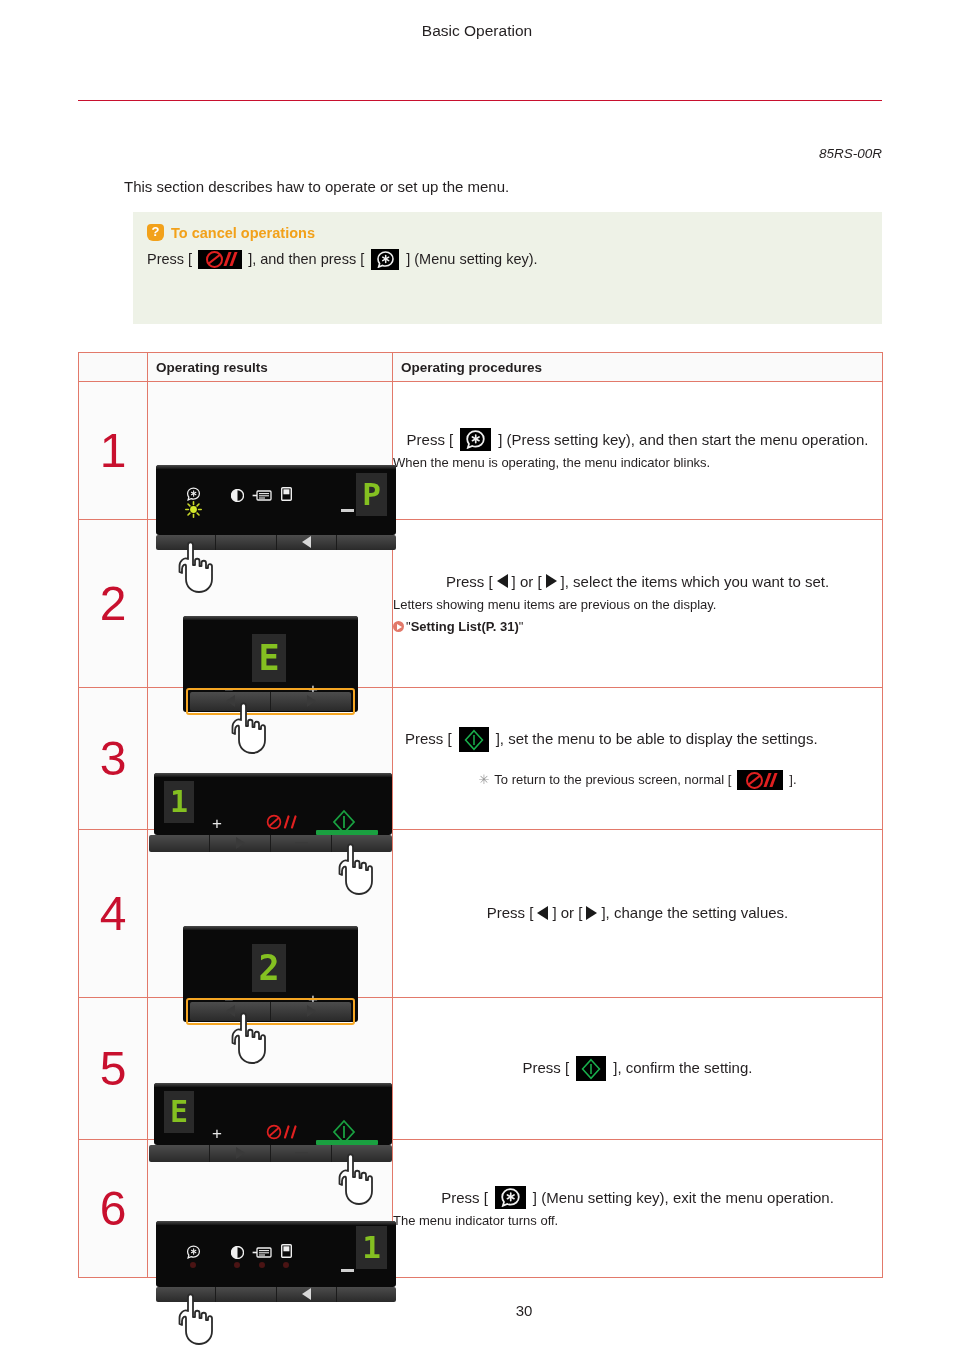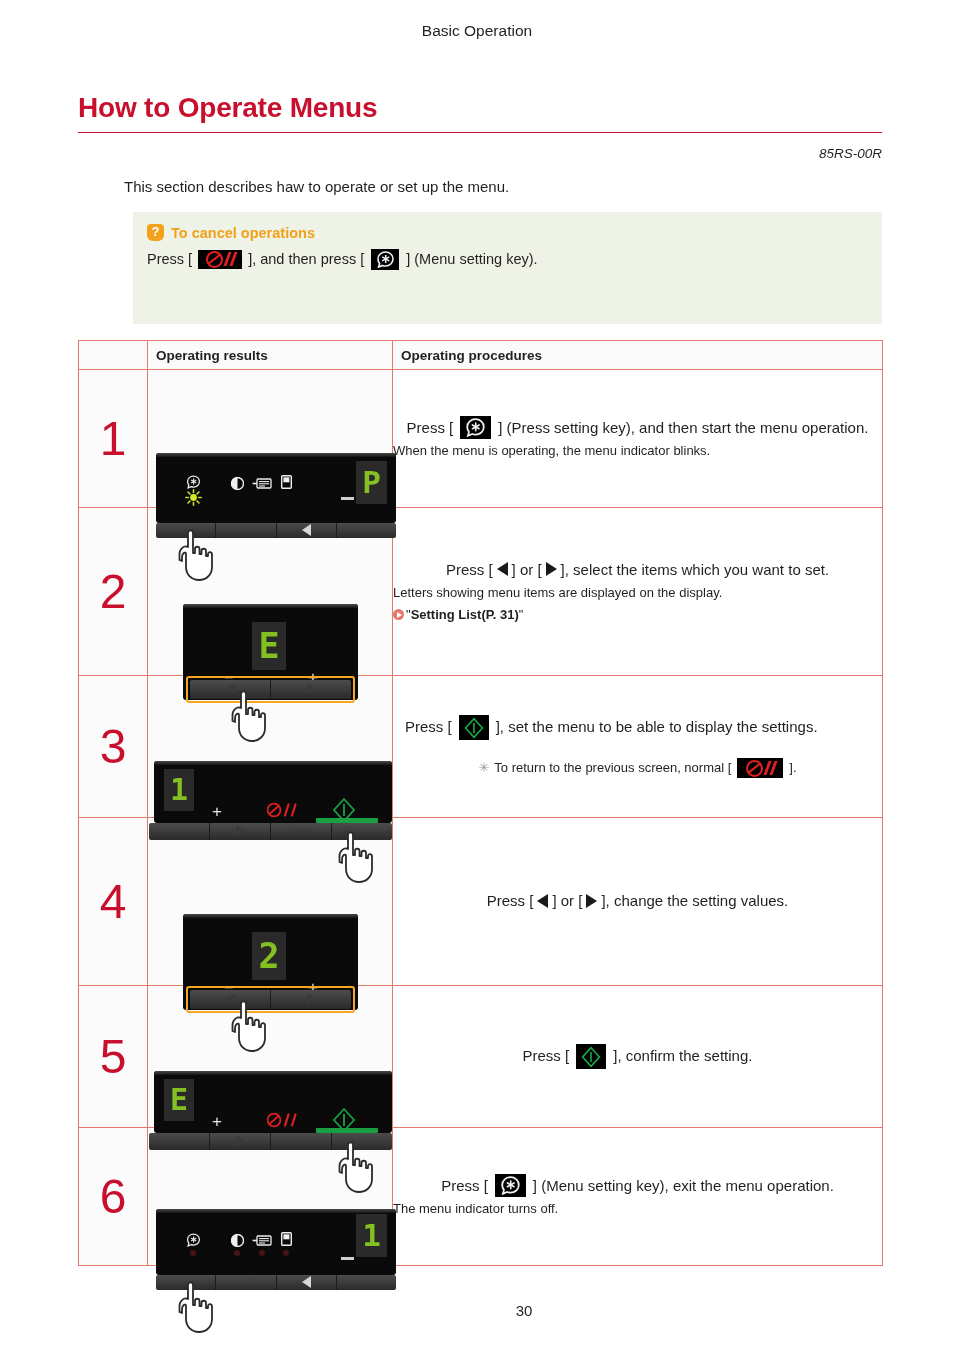--- a/index.html
+++ b/index.html
@@ -182,21 +182,21 @@
     position: absolute;
     inset: 0;
     display: flex;
     align-items: center;
     justify-content: center;
   }
 
   
   table.steps {
     position: absolute;
-    top: 340px;
+    top: 352px;
     left: 78px;
     width: 804px;
     border-collapse: collapse;
     table-layout: fixed;
     padding-left: 44px;
   }
   table.steps th, table.steps td {
     border: 1px solid #e2796a;
     vertical-align: middle;
     padding: 0;
@@ -414,21 +414,20 @@
   }
 </style>
 </head>
 <body>
 
 <div class="page">
 
   <div class="running-head">Basic Operation</div>
 
   <div class="title-wrap">
-    <h1 class="doc-title">How to Operate Menus</h1>
     <div class="title-rule"></div>
   </div>
   <div class="doc-code">85RS-00R</div>
 
   <div class="intro">This section describes haw to operate or set up the menu.</div>
 
   <div class="callout">
     <div class="callout-head">
       <span class="q-badge"></span>
       <span class="callout-title">To cancel operations</span>
@@ -595,21 +594,21 @@
           </div>
         </td>
         <td class="txt-cell">
           <div class="txt-main">
             <span>Press [</span>
             <span class="arrow-key arrow-left"></span>
             <span>] or [</span>
             <span class="arrow-key arrow-right"></span>
             <span>], select the items which you want to set.</span>
           </div>
-          <div class="txt-sub">Letters showing menu items are displayed on the display.</div>
+          <div class="txt-sub">Letters showing menu items are previous on the display.</div>
           <div class="link-line">
             <span class="link-bullet"></span>
             <span class="link-quote">"</span>
             <span>Setting List(P. 31)</span>
             <span class="link-quote">"</span>
           </div>
         </td>
       </tr>
 
       <tr style="height:142px">

